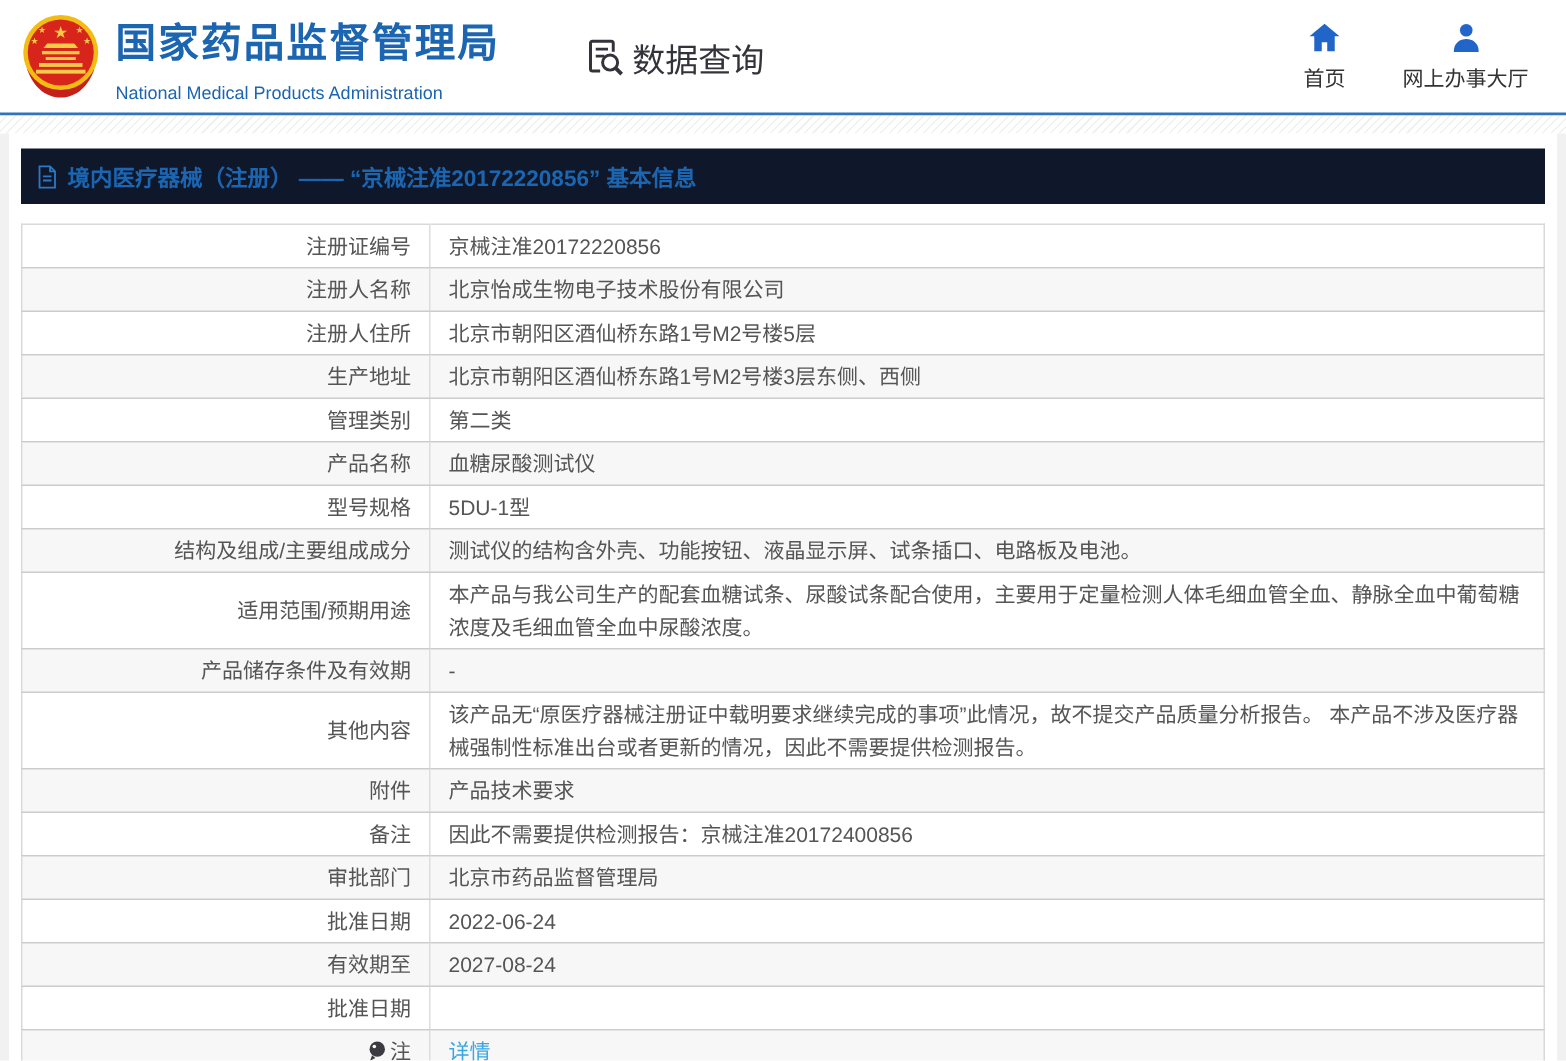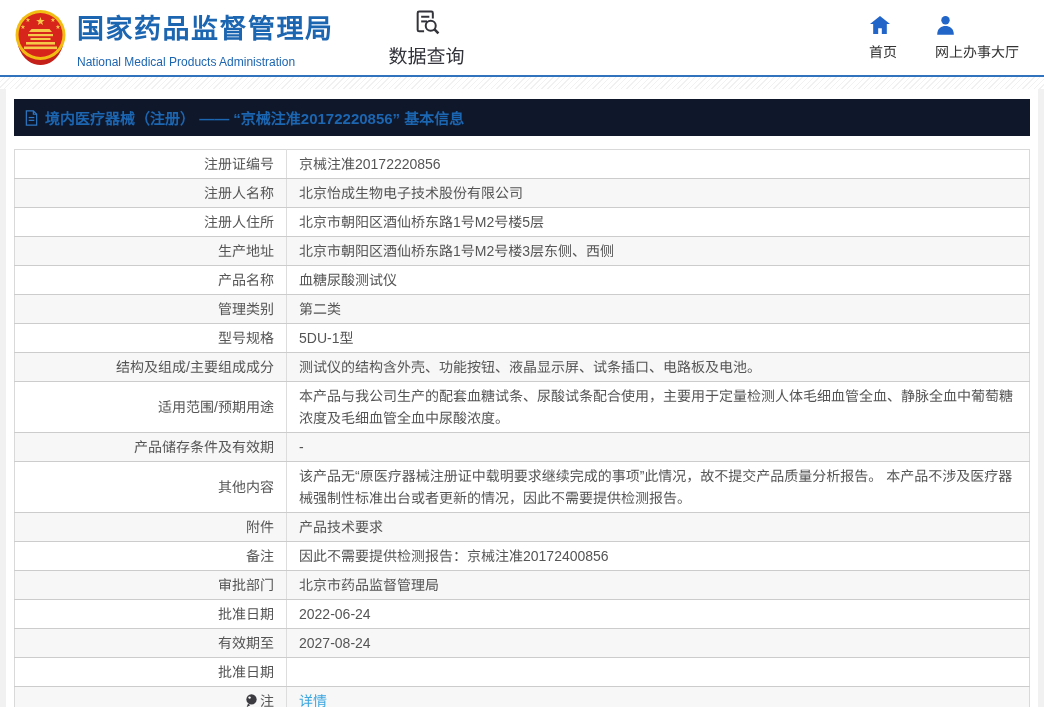--- a/index.html
+++ b/index.html
@@ -6,23 +6,23 @@
   html,body { width:1044px; height:707px; overflow:hidden; background:#fff;
     font-family:"Liberation Sans","DejaVu Sans",sans-serif; }
 
   
   .site-header { height:77px; display:flex; align-items:center;
     padding:0 25px 0 14px; border-bottom:2px solid var(--line-blue,#3273bd); background:#fff; }
   .brand { display:flex; align-items:center; gap:10px; cursor:pointer; }
   .brand-cn { font-size:27px; font-weight:bold; color:var(--brand-blue,#1c65b1); letter-spacing:1.5px; }
   .brand-en { font-size:12px; color:var(--brand-blue,#1c65b1); margin-top:9px; }
   .data-query { display:flex; align-items:center; gap:5px; margin-left:55px;
-    font-size:19px; color:#33333b; cursor:pointer;flex-direction:column; }
+    font-size:22px; color:#33333b; cursor:pointer; }
   .top-nav { margin-left:auto; display:flex; gap:38px; }
-  .nav-item { display:flex; flex-direction:column; gap:6px;
+  .nav-item { display:flex; flex-direction:column; align-items:center; gap:6px;
     font-size:14px; color:#333; cursor:pointer; }
 
   
   .hatch { height:12px; background:repeating-linear-gradient(135deg,
       #ffffff 0px, #ffffff 3px, #f1f1f1 3px, #f1f1f1 4px); }
 
   
   .body-area { background:#fff; border-left:6px solid #f1f1f1; border-right:6px solid #f1f1f1;
     min-height:618px; padding:10px 8px 0 8px; }
   .section-title { background:#0f172a; height:37px; display:flex; align-items:center;
@@ -122,26 +122,26 @@
         </tr>
         <tr>
           <td class="label-cell">注册人住所</td>
           <td class="value-cell">北京市朝阳区酒仙桥东路1号M2号楼5层</td>
         </tr>
         <tr>
           <td class="label-cell">生产地址</td>
           <td class="value-cell">北京市朝阳区酒仙桥东路1号M2号楼3层东侧、西侧</td>
         </tr>
         <tr>
+          <td class="label-cell">管理类别</td>
+          <td class="value-cell">第二类</td>
+        </tr>
+        <tr>
           <td class="label-cell">产品名称</td>
           <td class="value-cell">血糖尿酸测试仪</td>
-        </tr>
-        <tr>
-          <td class="label-cell">管理类别</td>
-          <td class="value-cell">第二类</td>
         </tr>
         <tr>
           <td class="label-cell">型号规格</td>
           <td class="value-cell">5DU-1型</td>
         </tr>
         <tr>
           <td class="label-cell">结构及组成/主要组成成分</td>
           <td class="value-cell">测试仪的结构含外壳、功能按钮、液晶显示屏、试条插口、电路板及电池。</td>
         </tr>
         <tr>

